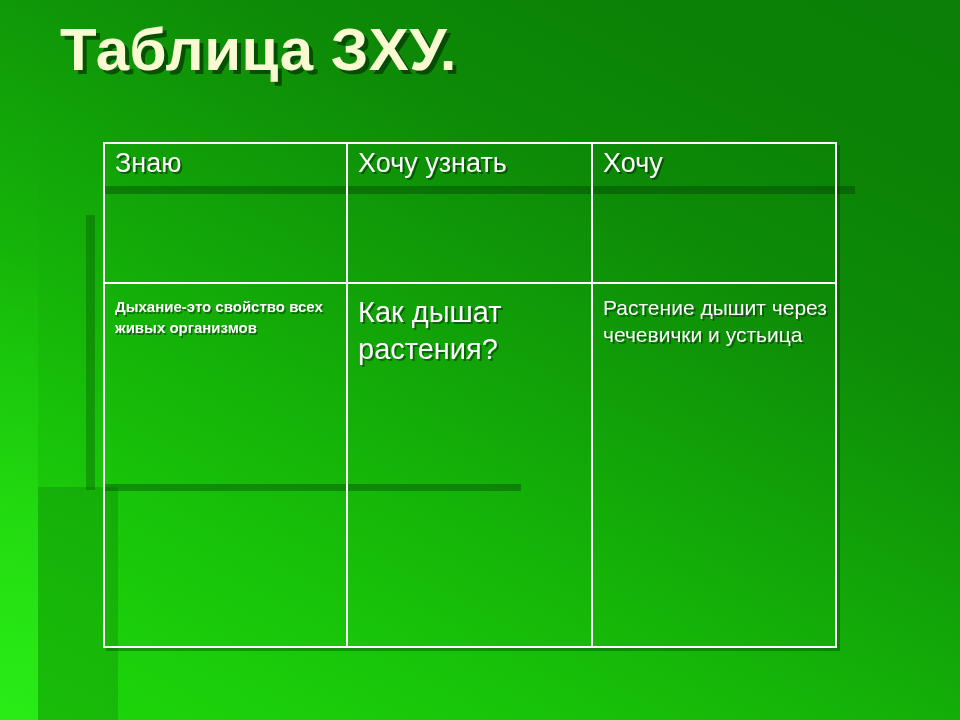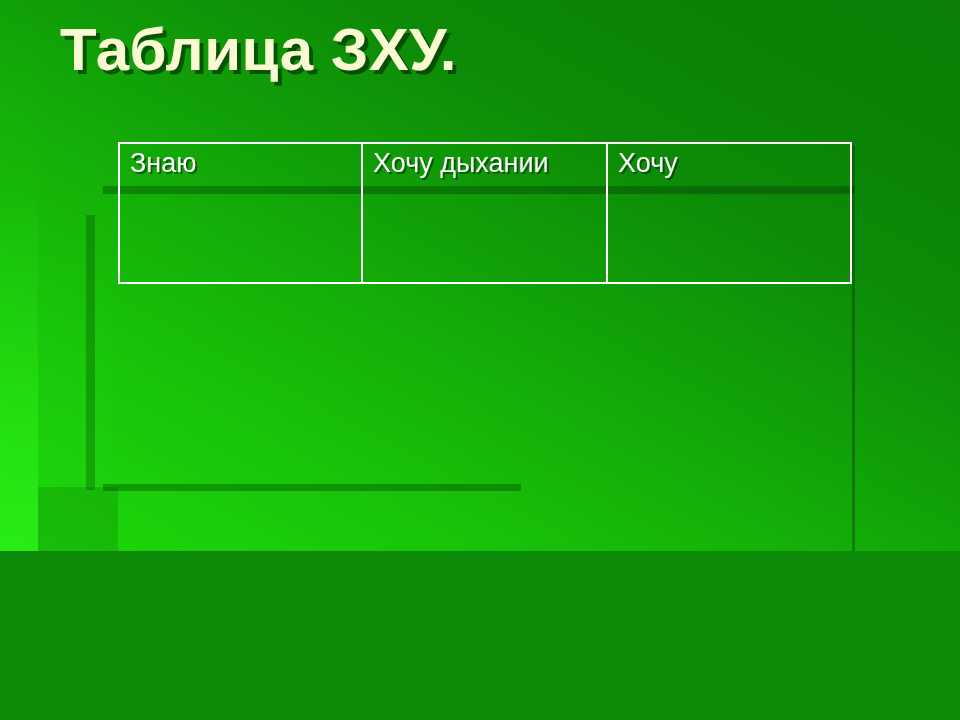--- a/index.html
+++ b/index.html
@@ -13,21 +13,21 @@
 
   body {
     font-family: "Liberation Sans", "DejaVu Sans", sans-serif;
     background: #0d8a07;
   }
 
   
   .slide {
     position: relative;
     width: 960px;
-    height: 551px;
+    height: 720px;
     overflow: hidden;
     background: #0d8a07;
   }
 
   
   .bg-base {
     position: absolute;
     inset: 0;
     background:
       linear-gradient(208deg,
@@ -110,21 +110,21 @@
     color: #fafad2;
     letter-spacing: 0.5px;
     text-shadow: 4px 4px 0 rgba(0, 40, 0, 0.62);
     white-space: nowrap;
     user-select: none;
   }
 
   
   .zhu-table {
     position: absolute;
-    left: 118px;
+    left: 103px;
     top: 142px;
     width: 732px;
     height: 506px;
     border-collapse: collapse;
     table-layout: fixed;
     box-shadow: 3px 3px 0 rgba(0, 45, 0, 0.35);
   }
 
   .zhu-table col.c1 { width: 243px; }
   .zhu-table col.c2 { width: 245px; }
@@ -198,21 +198,26 @@
 
   <table class="zhu-table">
     <colgroup>
       <col class="c1">
       <col class="c2">
       <col class="c3">
     </colgroup>
     <thead>
       <tr class="row-head">
         <th>Знаю</th>
-        <th>Хочу дыхании</th>
+        <th>Хочу узнать</th>
         <th>Хочу</th>
       </tr>
     </thead>
     <tbody>
+      <tr class="row-body row-1">
+        <td class="cell-small pad-top">Дыхание-это свойство всех живых организмов</td>
+        <td class="cell-large pad-top">Как дышат растения?</td>
+        <td class="cell-medium pad-top">Растение дышит через чечевички и устьица</td>
+      </tr>
     </tbody>
   </table>
 
 </div>
 
 </body></html>

